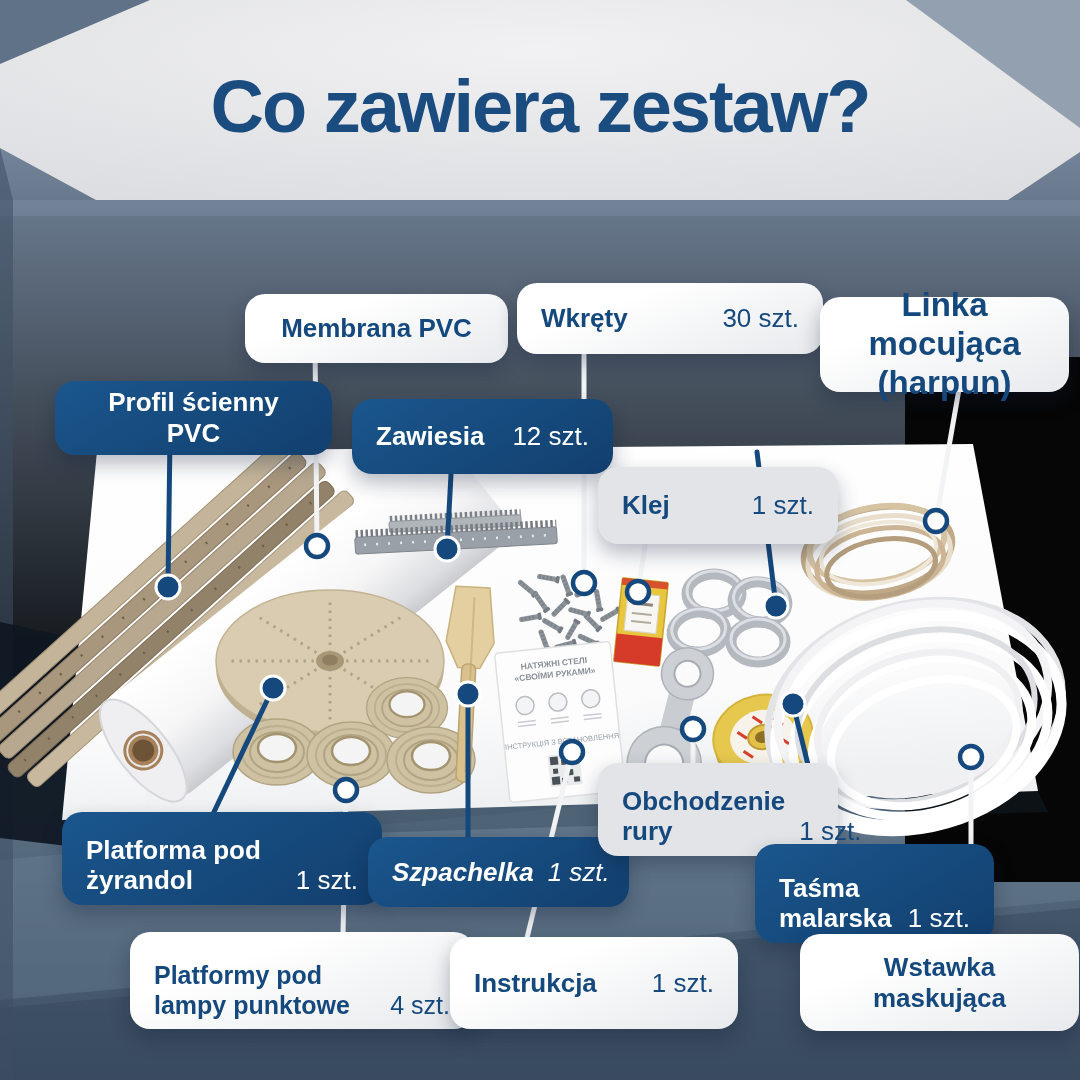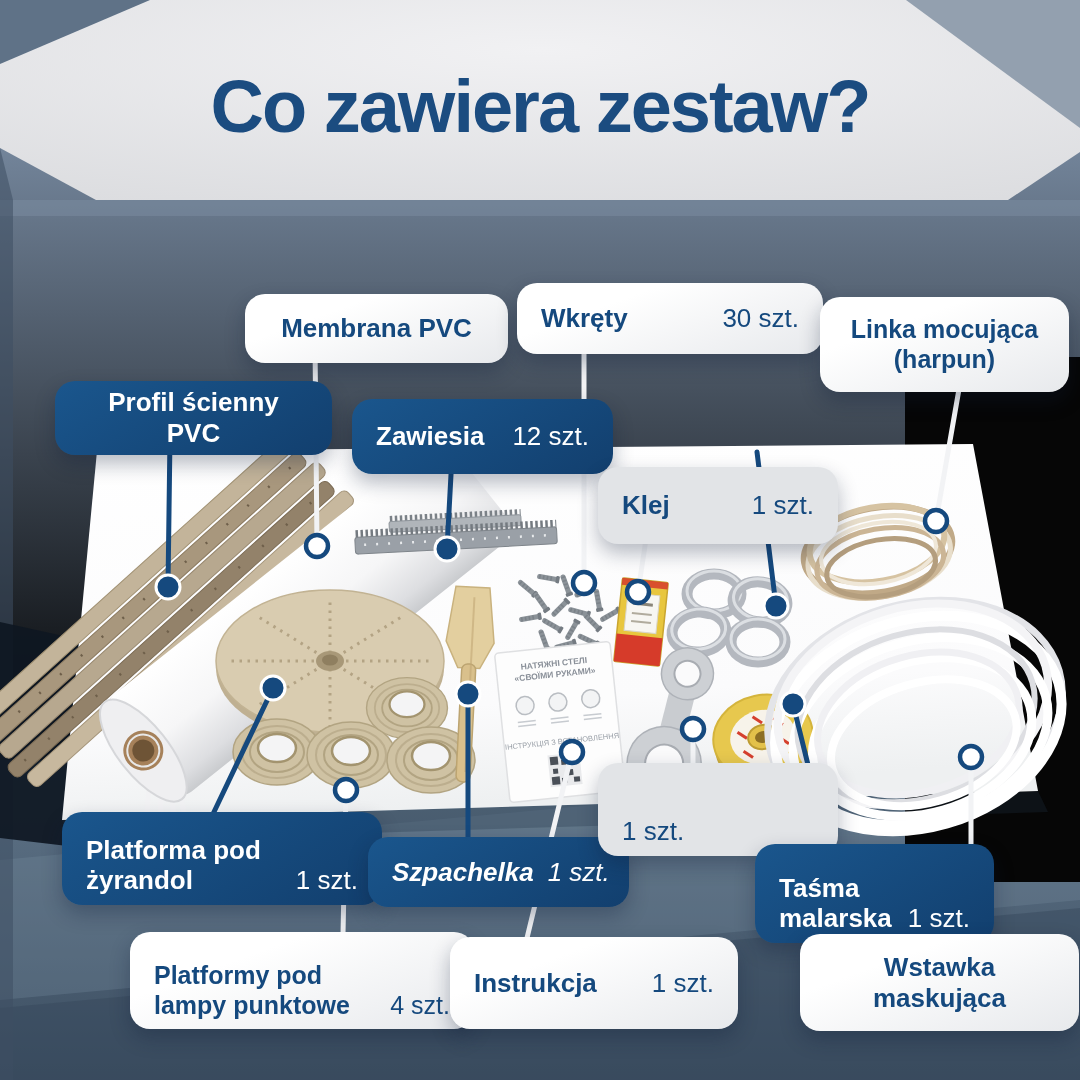--- a/index.html
+++ b/index.html
@@ -20,21 +20,21 @@
   .lbl .qty{font-weight:400;white-space:nowrap;}
   .lbl .qty:empty{display:none;}
   .navy{background:linear-gradient(150deg,#1a568d 0%,#123f6e 100%);color:#ffffff;}
   .light{background:linear-gradient(160deg,#ffffff 30%,#e7e9ec 100%);color:#15497e;}
   .gray{background:#e2e4e7;color:#15497e;}
   .center{justify-content:center;text-align:center;}
   .two{align-items:flex-end;padding-top:9px;padding-bottom:9px;}
 
   #membrana   {left:245px;top:294px;width:215px;height:53px;}
   #wkrety     {left:517px;top:283px;width:258px;height:55px;}
-  #linka      {left:820px;top:297px;width:201px;height:79px;font-size:25px;}
+  #linka      {left:820px;top:297px;width:201px;height:79px;font-size:33px;}
   #profil     {left:55px; top:381px;width:229px;height:58px;}
   #zawiesia   {left:352px;top:399px;width:213px;height:59px;}
   #pierscienie{left:622px;top:382px;width:297px;height:73px;}
   #klej       {left:598px;top:467px;width:192px;height:61px;}
   #platforma  {left:62px; top:812px;width:272px;height:75px;}
   #szpachelka {left:368px;top:837px;width:213px;height:54px;font-style:italic;}
   #obchodzenie{left:598px;top:763px;width:192px;height:75px;}
   #tasma      {left:755px;top:844px;width:191px;height:81px;}
   #platformy  {left:130px;top:932px;width:296px;height:79px;font-size:25px;}
   #instrukcja {left:450px;top:937px;width:240px;height:76px;}
@@ -353,20 +353,22 @@
 <div id="platforma" class="lbl navy two">
   <span class="txt">Platforma pod
 żyrandol</span>
   <span class="qty">1 szt.</span>
 </div>
 <div id="szpachelka" class="lbl navy">
   <span class="txt">Szpachelka</span>
   <span class="qty">1 szt.</span>
 </div>
 <div id="obchodzenie" class="lbl gray two">
+  <span class="txt">Obchodzenie
+rury</span>
   <span class="qty">1 szt.</span>
 </div>
 <div id="tasma" class="lbl navy two">
   <span class="txt">Taśma
 malarska</span>
   <span class="qty">1 szt.</span>
 </div>
 <div id="platformy" class="lbl light two">
   <span class="txt">Platformy pod
 lampy punktowe</span>

